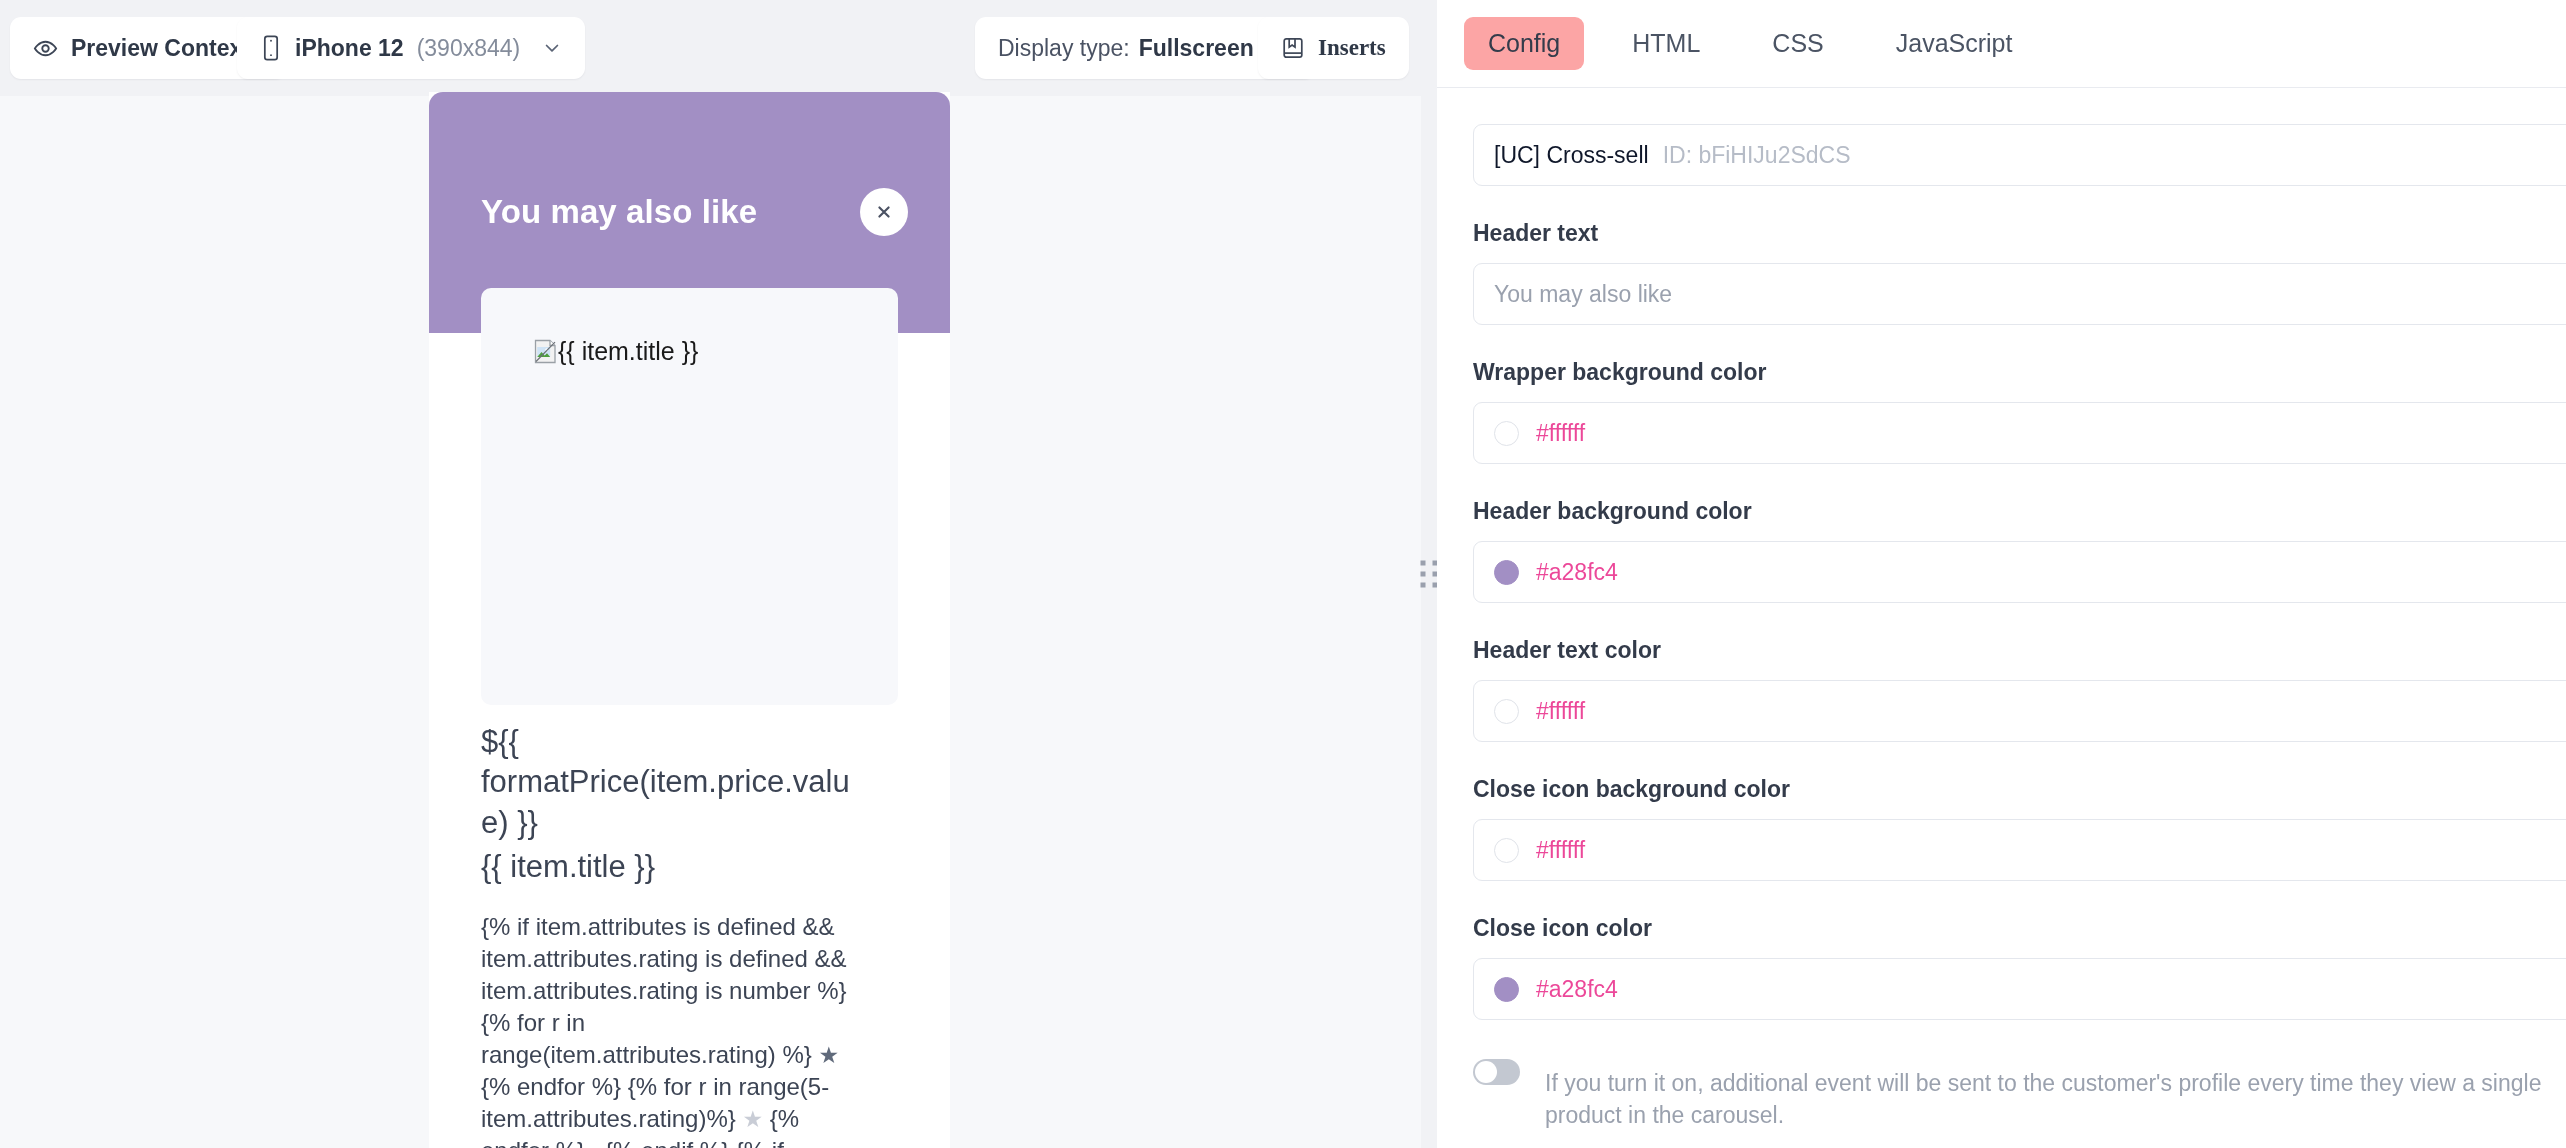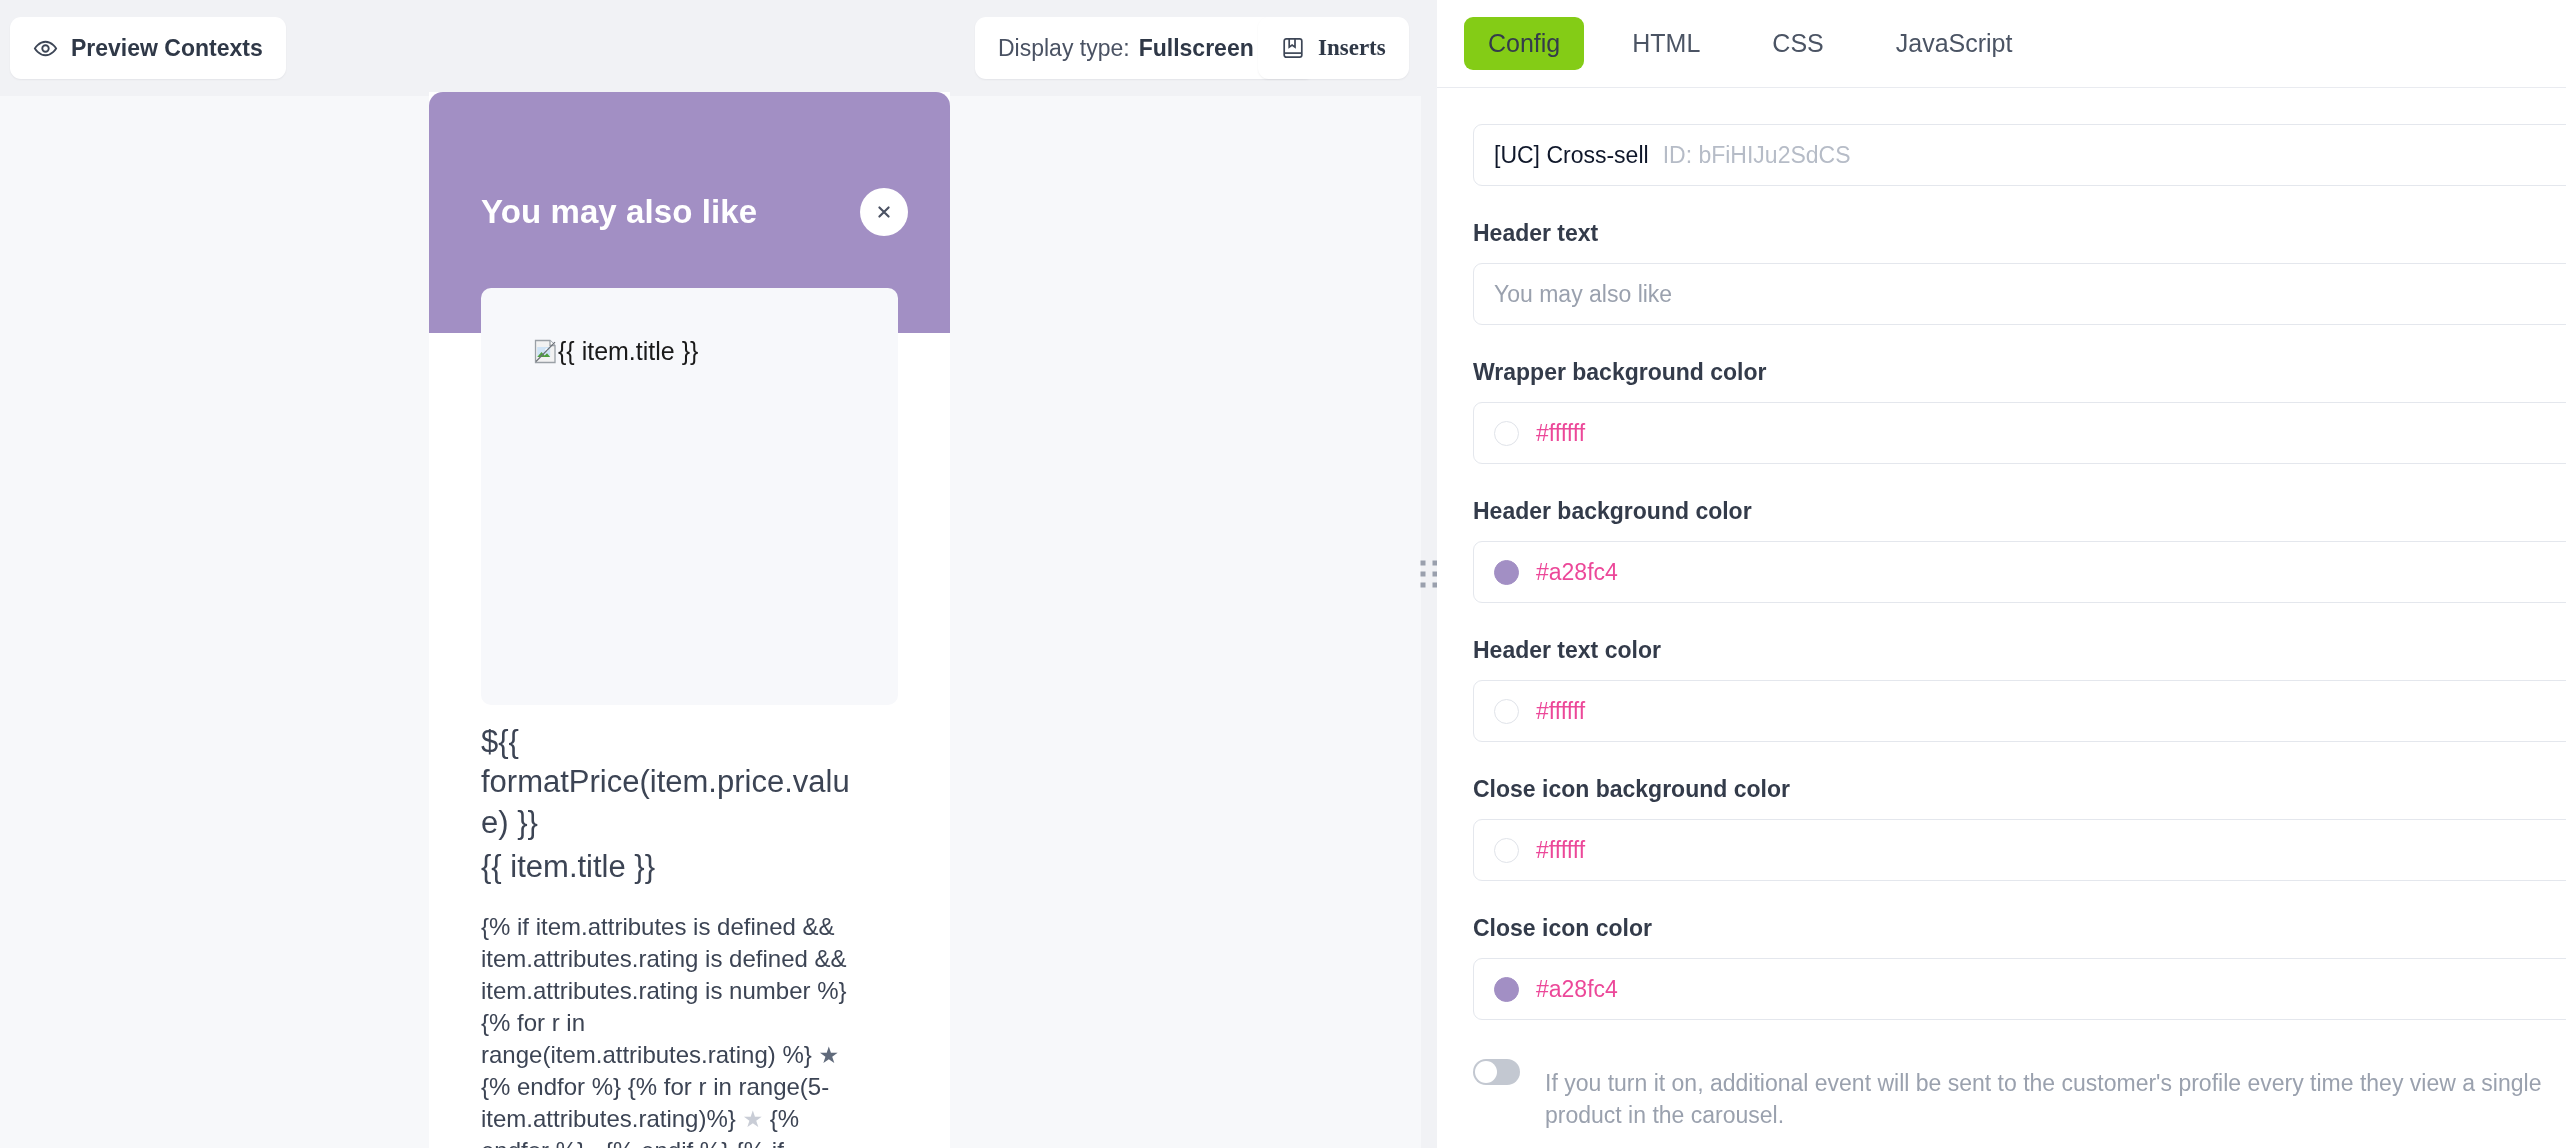--- a/index.html
+++ b/index.html
@@ -174,21 +174,21 @@
     padding: 12px 24px;
     border-radius: 9px;
     margin-left: 24px;
     background: transparent;
     border: none;
     cursor: pointer;
     font-family: "Liberation Sans", sans-serif;
     white-space: nowrap;
   }
   .tab:first-child { margin-left: 26px; }
-  .tab.active { background: #84cc16; color: #343c4b; }
+  .tab.active { background: #fca5a5; color: #343c4b; }
 
   #config-body { padding: 36px 0 0 36px; }
   .field { margin-bottom: 0; }
   .field-label {
     font-size: 23px;
     font-weight: bold;
     color: #333b4a;
     margin-bottom: 16px;
     display: block;
   }
@@ -256,20 +256,36 @@
       <button class="tool-btn" id="btn-preview-contexts">
         <span class="icon">
           <svg width="25" height="25" viewBox="0 0 24 24" fill="none" stroke="#3d4656" stroke-width="1.8">
             <path d="M1.8 12S5.5 5.5 12 5.5 22.2 12 22.2 12 18.5 18.5 12 18.5 1.8 12 1.8 12z"></path>
             <circle cx="12" cy="12" r="3.1"></circle>
           </svg>
         </span>
         <span class="strong">Preview Contexts</span>
       </button>
 
+      <button class="tool-btn" id="btn-device">
+        <span class="icon">
+          <svg width="22" height="26" viewBox="0 0 16 24" fill="none" stroke="#3d4656" stroke-width="1.6">
+            <rect x="2.3" y="1.2" width="11.4" height="21.6" rx="2.2"></rect>
+            <circle cx="8" cy="5.3" r=".85" fill="#3d4656" stroke="none"></circle>
+            <circle cx="8" cy="18.6" r=".85" fill="#3d4656" stroke="none"></circle>
+          </svg>
+        </span>
+        <span class="strong">iPhone 12</span>
+        <span class="muted-dim">(390x844)</span>
+        <span class="icon" style="margin-left:9px">
+          <svg width="20" height="20" viewBox="0 0 24 24" fill="none" stroke="#5a6375" stroke-width="2.1" stroke-linecap="round" stroke-linejoin="round">
+              <path d="M5.5 9l6.5 6.5L18.5 9"></path>
+            </svg>
+        </span>
+      </button>
 
       <button class="tool-btn" id="btn-display-type">
         <span class="label-plain">Display type:</span>
         <span class="strong" style="margin-left:-4px">Fullscreen</span>
         <span class="icon" style="margin-left:5px">
           <svg width="20" height="20" viewBox="0 0 24 24" fill="none" stroke="#5a6375" stroke-width="2.1" stroke-linecap="round" stroke-linejoin="round">
               <path d="M5.5 9l6.5 6.5L18.5 9"></path>
             </svg>
         </span>
       </button>

